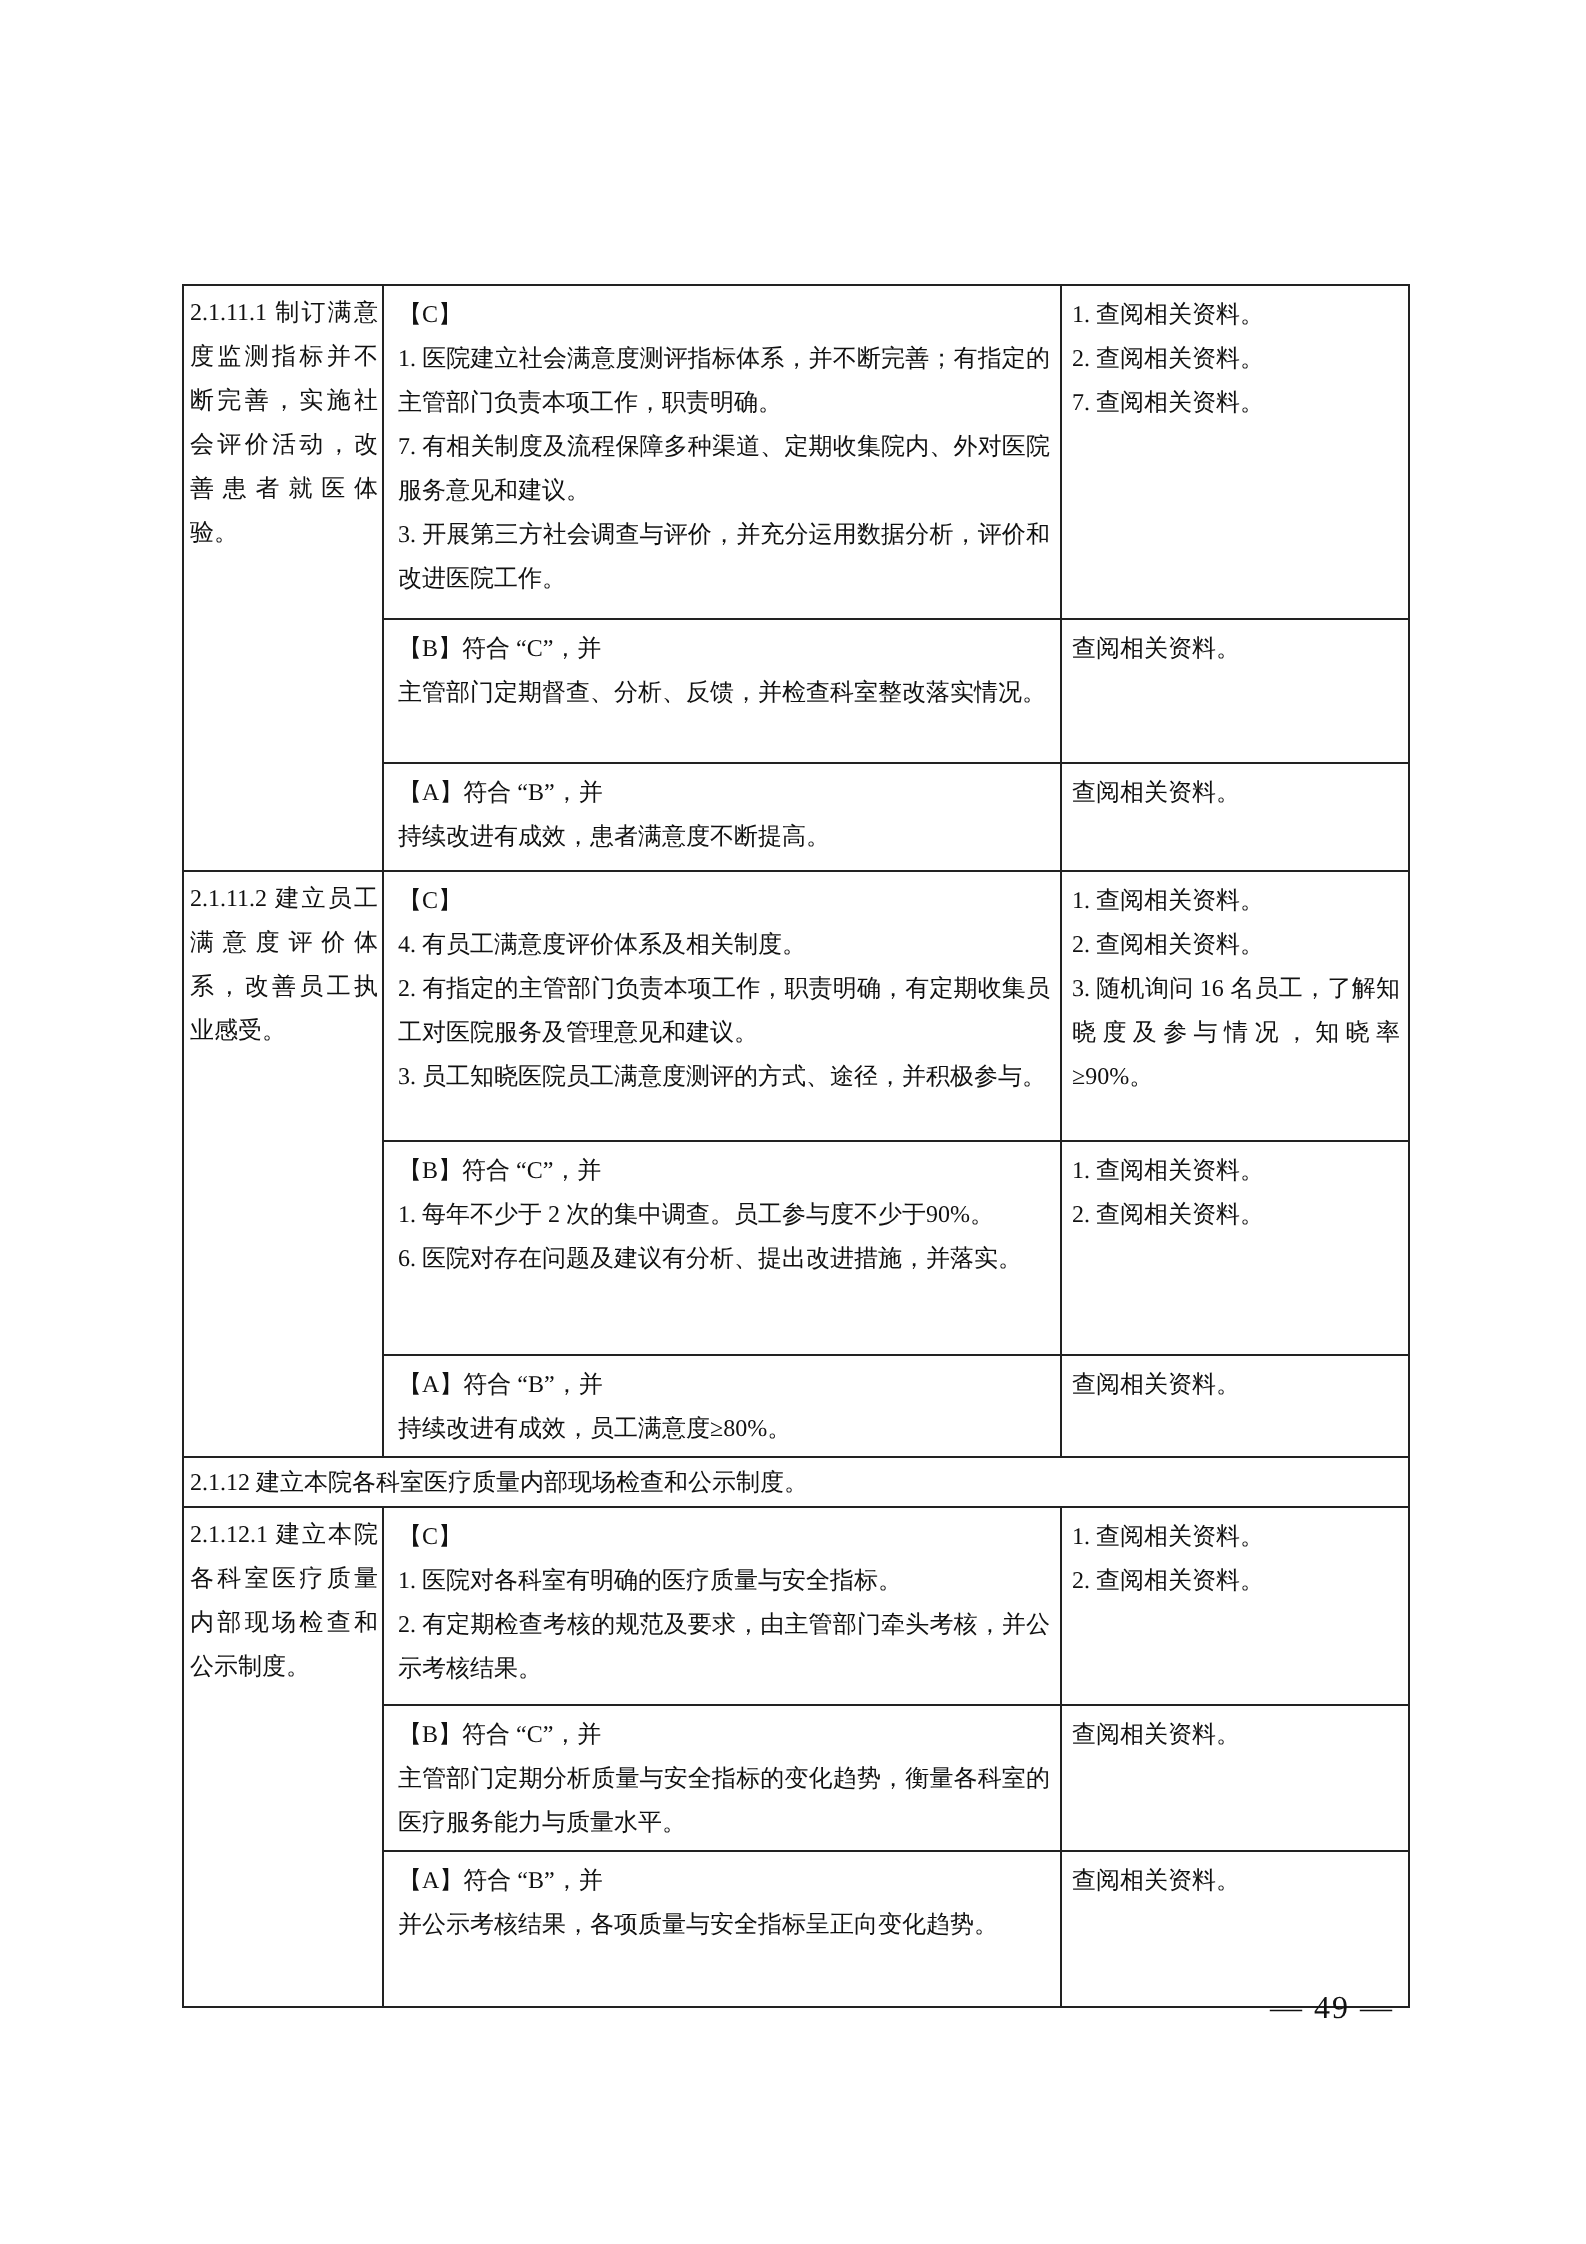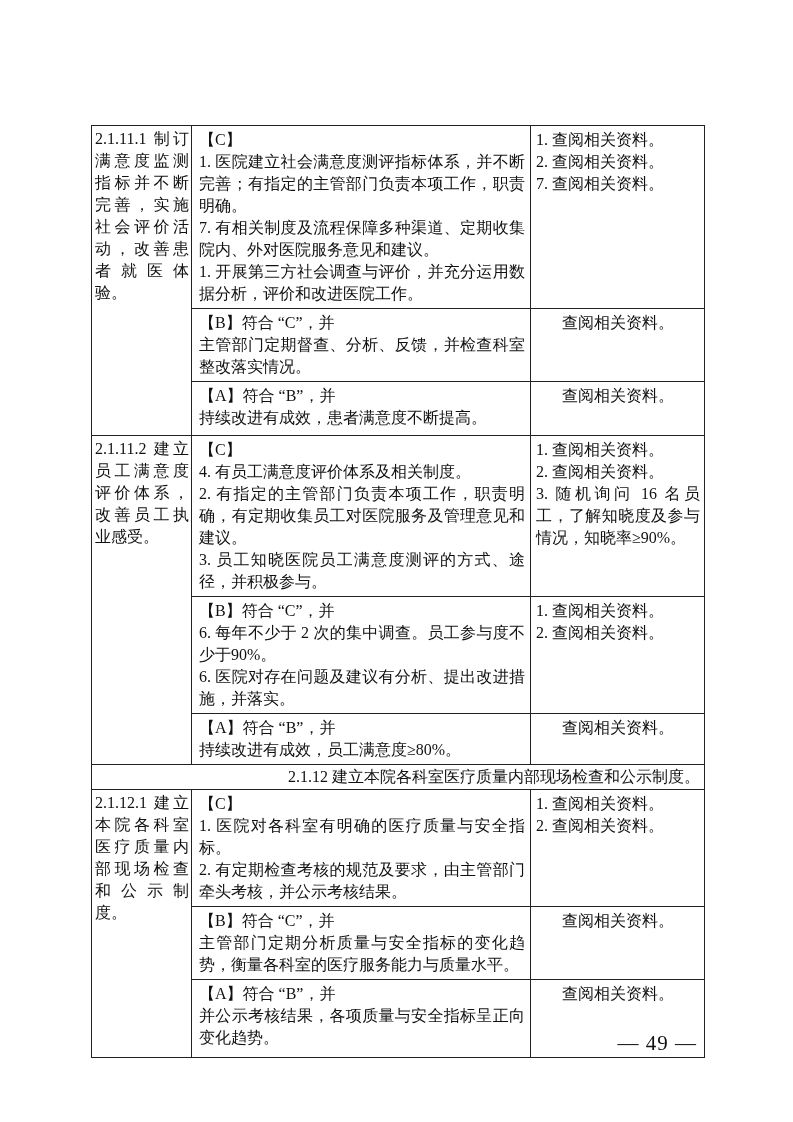--- a/index.html
+++ b/index.html
@@ -10,55 +10,55 @@
     color:#111;
   }
   .page{
     position:relative;
     width:793px;height:1122px;
     background:#ffffff;
     overflow:hidden;
   }
   table.tbl{
     position:absolute;
-    left:91px;top:125px;
+    left:91px;top:142px;
     width:613px;
     table-layout:fixed;
     border-collapse:collapse;
-    font-size:16px;
+    font-size:12px;
     line-height:22px;
   }
   col.c1{width:100px;}
   col.c2{width:339px;}
   col.c3{width:174px;}
   td{
     border:1px solid #222;
     vertical-align:top;
     padding:3px 5px 3px 7px;
   }
   td.item{padding:2px 2px 2px 3px;}
   td.meth{padding:3px 4px 3px 5px;}
   td.bridge{padding:1px 4px 1px 3px;}
   p{margin:0;}
   .jt{text-align:justify;}
-  .ctr{text-align:center;}
+  .ctr{}
   
   .h167{height:160px;}
   .h72{height:65px;}
   .h54{height:47px;}
   .h135{height:128px;}
   .h107{height:100px;}
   .h43{height:37px;}
-  .h24{height:18px;text-align:right;}
+  .h24{height:18px;}
   .h99{height:92px;}
   .h78{height:71px;}
   .page-number{
     position:absolute;
-    top:1033px;right:96px;
-    font-size:21px;
+    top:995px;right:96px;
+    font-size:16px;
     line-height:20px;
     color:#111;
     letter-spacing:1px;
   }
 </style>
 </head>
 <body>
 
 <div class="page">
 
@@ -71,21 +71,21 @@
     <tbody>
 
       <tr>
         <td class="item" rowspan="3">
           <p class="jt">2.1.11.1 制订满意度监测指标并不断完善，实施社会评价活动，改善患者就医体验。</p>
         </td>
         <td class="crit h167">
           <p>【C】</p>
           <p class="jt">1. 医院建立社会满意度测评指标体系，并不断完善；有指定的主管部门负责本项工作，职责明确。</p>
           <p class="jt">7. 有相关制度及流程保障多种渠道、定期收集院内、外对医院服务意见和建议。</p>
-          <p class="jt">1. 开展第三方社会调查与评价，并充分运用数据分析，评价和改进医院工作。</p>
+          <p class="jt">3. 开展第三方社会调查与评价，并充分运用数据分析，评价和改进医院工作。</p>
         </td>
         <td class="meth">
           <p>1. 查阅相关资料。</p>
           <p>2. 查阅相关资料。</p>
           <p>7. 查阅相关资料。</p>
         </td>
       </tr>
       <tr>
         <td class="crit h72">
           <p>【B】符合 “C”，并</p>
@@ -117,21 +117,21 @@
         </td>
         <td class="meth">
           <p>1. 查阅相关资料。</p>
           <p>2. 查阅相关资料。</p>
           <p class="jt">3. 随机询问 16 名员工，了解知晓度及参与情况，知晓率≥90%。</p>
         </td>
       </tr>
       <tr>
         <td class="crit h107">
           <p>【B】符合 “C”，并</p>
-          <p class="jt">6. 每年不少于 2 次的集中调查。员工参与度不少于90%。</p>
+          <p class="jt">1. 每年不少于 2 次的集中调查。员工参与度不少于90%。</p>
           <p class="jt">6. 医院对存在问题及建议有分析、提出改进措施，并落实。</p>
         </td>
         <td class="meth">
           <p>1. 查阅相关资料。</p>
           <p>2. 查阅相关资料。</p>
         </td>
       </tr>
       <tr>
         <td class="crit h43">
           <p>【A】符合 “B”，并</p>

